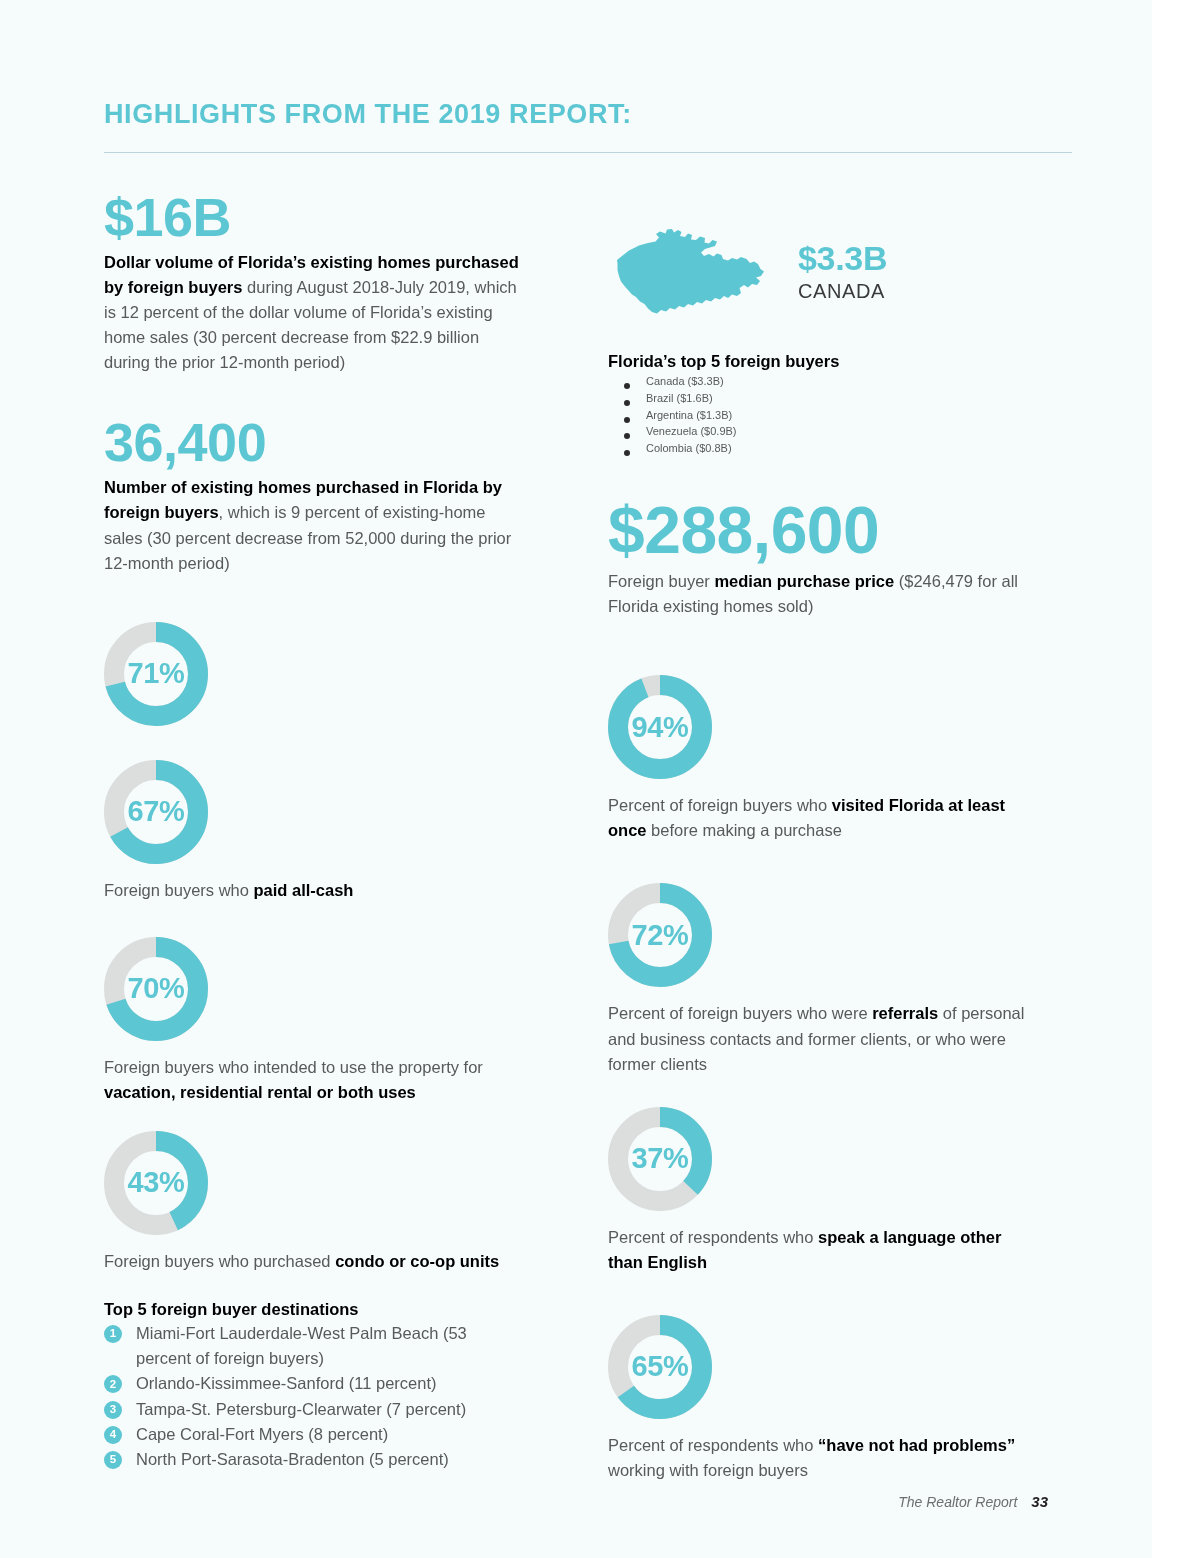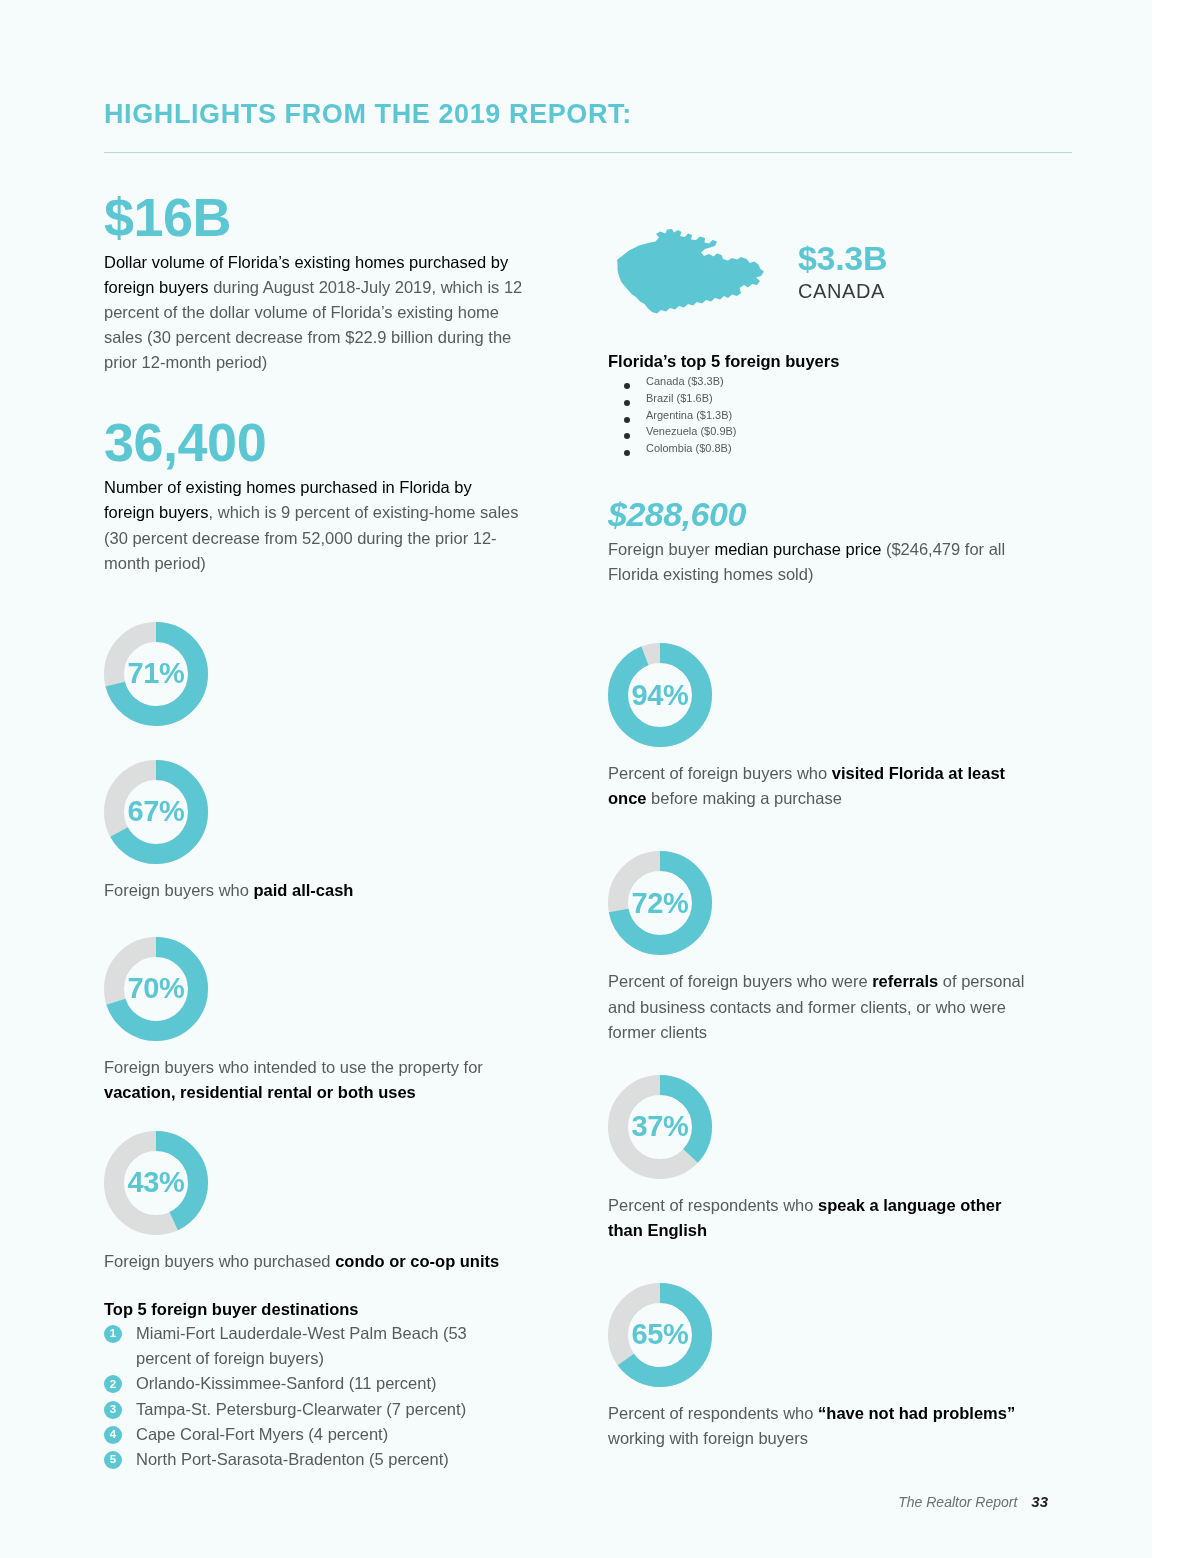--- a/index.html
+++ b/index.html
@@ -51,29 +51,29 @@
 
   
   .bigstat {
     font-size: 54px;
     font-weight: bold;
     color: #5cc6d2;
     line-height: 1.0;
     letter-spacing: -0.5px;
     margin: 0 0 6px 0;
   }
-  .bigstat.small { font-size: 34px; font-style: italic; }
+  .bigstat.small { font-size: 66px; }
 
   .para {
     font-size: 16.5px;
     line-height: 1.52;
     color: #58595b;
     margin: 0;
   }
-  .para b { color: #000000; font-weight: normal; }
+  .para b { color: #000000; font-weight: bold; }
 
   .block { margin-bottom: 0; }
 
   
   .donut-wrap { position: relative; }
   .donut {
     position: relative;
     width: 104px;
     height: 104px;
   }
@@ -285,21 +285,21 @@
     </div>
 
     <div class="sp-26"></div>
 
     <div class="block">
       <div class="list-title">Top 5 foreign buyer destinations</div>
       <ol class="ranked">
         <li><span class="rank-badge">1</span><span>Miami-Fort Lauderdale-West Palm Beach (53 percent of foreign buyers)</span></li>
         <li><span class="rank-badge">2</span><span>Orlando-Kissimmee-Sanford (11 percent)</span></li>
         <li><span class="rank-badge">3</span><span>Tampa-St. Petersburg-Clearwater (7 percent)</span></li>
-        <li><span class="rank-badge">4</span><span>Cape Coral-Fort Myers (4 percent)</span></li>
+        <li><span class="rank-badge">4</span><span>Cape Coral-Fort Myers (8 percent)</span></li>
         <li><span class="rank-badge">5</span><span>North Port-Sarasota-Bradenton (5 percent)</span></li>
       </ol>
     </div>
 
   </div>
 
   <div class="col col-right">
 
     <div class="sp-26"></div>
 

